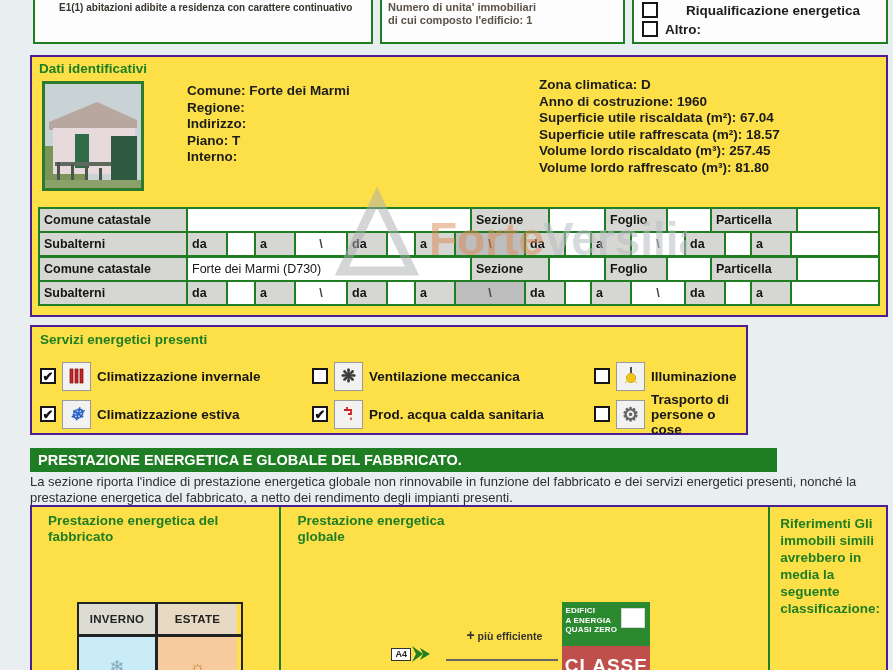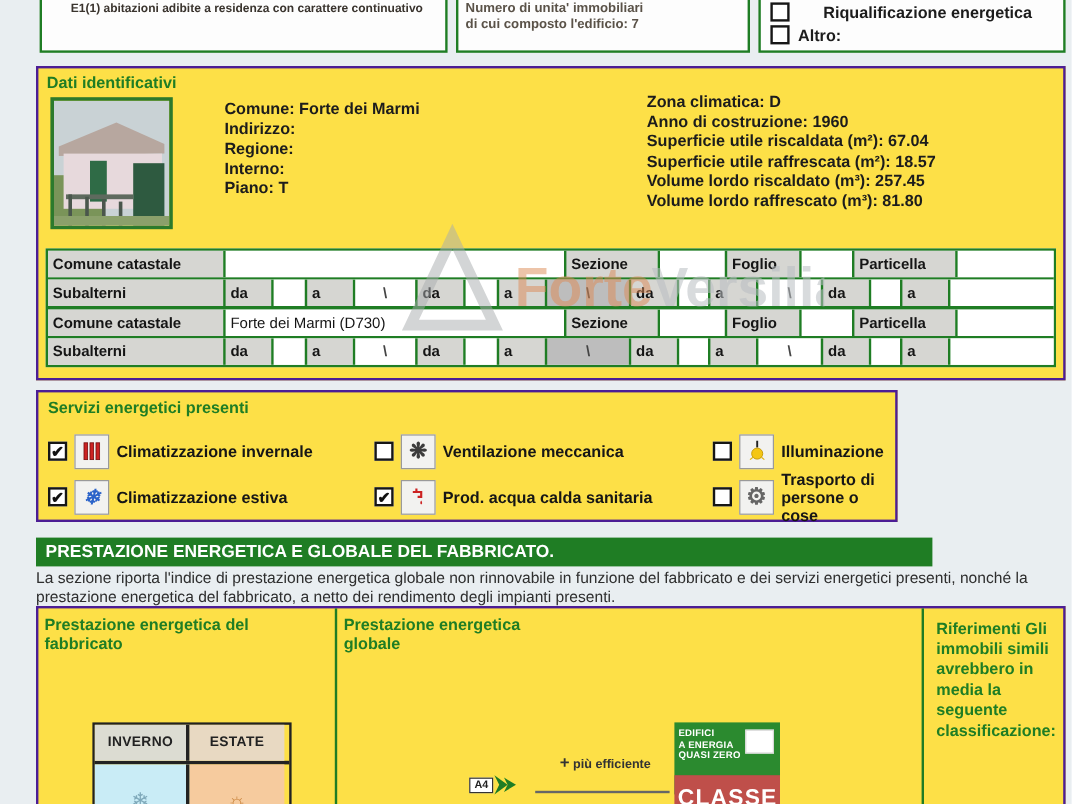--- a/index.html
+++ b/index.html
@@ -28,21 +28,21 @@
   .c-mark{color:#444;font-weight:bold;justify-content:center;}
   .wm{position:absolute;pointer-events:none;z-index:6;}
   
   .srv-grid{position:absolute;left:8px;top:30px;right:6px;display:grid;grid-template-columns:272px 282px 1fr;grid-auto-rows:38px;align-items:center;}
   .srv-item{display:flex;align-items:center;gap:6px;font-size:13.5px;color:#161616;font-weight:600;}
   .icbox{width:27px;height:27px;border:1px solid #9a9a9a;background:#f2f2f0;display:inline-flex;align-items:center;justify-content:center;flex:0 0 auto;}
   
   .hbar{position:absolute;left:30px;top:448px;width:747px;height:24px;background:#1f7d24;color:#fff;font-weight:bold;font-size:14.5px;display:flex;align-items:center;padding-left:8px;box-sizing:border-box;}
   .desc{position:absolute;left:30px;top:474px;width:858px;font-size:13px;color:#2e2e2e;line-height:15.5px;font-weight:500;}
   
-  .bcol-title{color:#1f7d24;font-weight:bold;font-size:13.5px;line-height:16px;padding:6px 6px 0 5px;}
+  .bcol-title{color:#1f7d24;font-weight:bold;font-size:13.5px;line-height:16px;padding:6px 6px 0 16px;}
   .season-table{position:absolute;left:45px;top:95px;width:162px;border:2px solid #222;}
   .season-head{display:flex;border-bottom:3px solid #222;}
   .season-head div{width:79px;height:30px;display:flex;align-items:center;justify-content:center;font-weight:bold;font-size:11.5px;color:#222;letter-spacing:.3px;box-sizing:border-box;}
   .season-body{display:flex;}
   .season-body div{width:79px;height:60px;display:flex;align-items:center;justify-content:center;font-size:18px;box-sizing:border-box;}
   .sep-v{border-right:3px solid #222 !important;}
   .a4row{position:absolute;left:110px;top:138px;display:flex;align-items:center;}
   .a4tag{border:1.5px solid #333;background:#fff;font-size:9px;font-weight:bold;color:#222;padding:1px 3px;line-height:1;}
   .effline{position:absolute;left:168px;top:120px;width:110px;text-align:center;font-size:10.5px;color:#333;font-weight:600;}
   .hline{position:absolute;left:165px;top:152px;width:112px;border-top:2px solid #666;}
@@ -56,21 +56,21 @@
 <body>
 
 <div class="page">
 
   <div style="position:absolute;left:33px;top:-34px;display:flex;gap:7px;">
     <div class="topbox" style="width:340px;">
       <div style="position:absolute;left:4px;top:34px;font-size:10px;color:#3a342e;font-weight:600;padding-left:20px;">E1(1) abitazioni adibite a residenza con carattere continuativo</div>
     </div>
     <div class="topbox" style="width:245px;">
       <div style="position:absolute;left:6px;top:33px;font-size:11px;color:#5a5248;font-weight:600;">Numero di unita' immobiliari</div>
-      <div style="position:absolute;left:6px;top:46px;font-size:11px;color:#5a5248;font-weight:600;">di cui composto l'edificio: 7</div>
+      <div style="position:absolute;left:6px;top:46px;font-size:11px;color:#5a5248;font-weight:600;">di cui composto l'edificio: 1</div>
     </div>
     <div class="topbox" style="width:256px;">
       <div class="cbrow" style="position:absolute;left:8px;top:34px;gap:28px;">
         <span class="cb"></span>
         <span>Riqualificazione energetica</span>
       </div>
       <div class="cbrow" style="position:absolute;left:8px;top:53px;">
         <span class="cb"></span>
         <span>Altro:</span>
       </div>
@@ -92,24 +92,24 @@
         <rect x="12" y="78" width="3" height="26" fill="#4a564c"></rect>
         <rect x="26" y="80" width="3" height="24" fill="#4a564c"></rect>
         <rect x="40" y="82" width="3" height="22" fill="#4a564c"></rect>
         <rect x="54" y="84" width="3" height="20" fill="#4a564c"></rect>
         <rect x="0" y="96" width="96" height="8" fill="#8ba06b"></rect>
       </svg>
     </div>
 
     <div style="position:absolute;left:155px;top:26px;width:330px;">
       <div class="info-line">Comune: Forte dei Marmi</div>
+      <div class="info-line">Regione:</div>
       <div class="info-line">Indirizzo:</div>
-      <div class="info-line">Regione:</div>
+      <div class="info-line">Piano: T</div>
       <div class="info-line">Interno:</div>
-      <div class="info-line">Piano: T</div>
     </div>
 
     <div style="position:absolute;left:507px;top:20px;width:345px;">
       <div class="info-line">Zona climatica: D</div>
       <div class="info-line">Anno di costruzione: 1960</div>
       <div class="info-line">Superficie utile riscaldata (m²): 67.04</div>
       <div class="info-line">Superficie utile raffrescata (m²): 18.57</div>
       <div class="info-line">Volume lordo riscaldato (m³): 257.45</div>
       <div class="info-line">Volume lordo raffrescato (m³): 81.80</div>
     </div>

